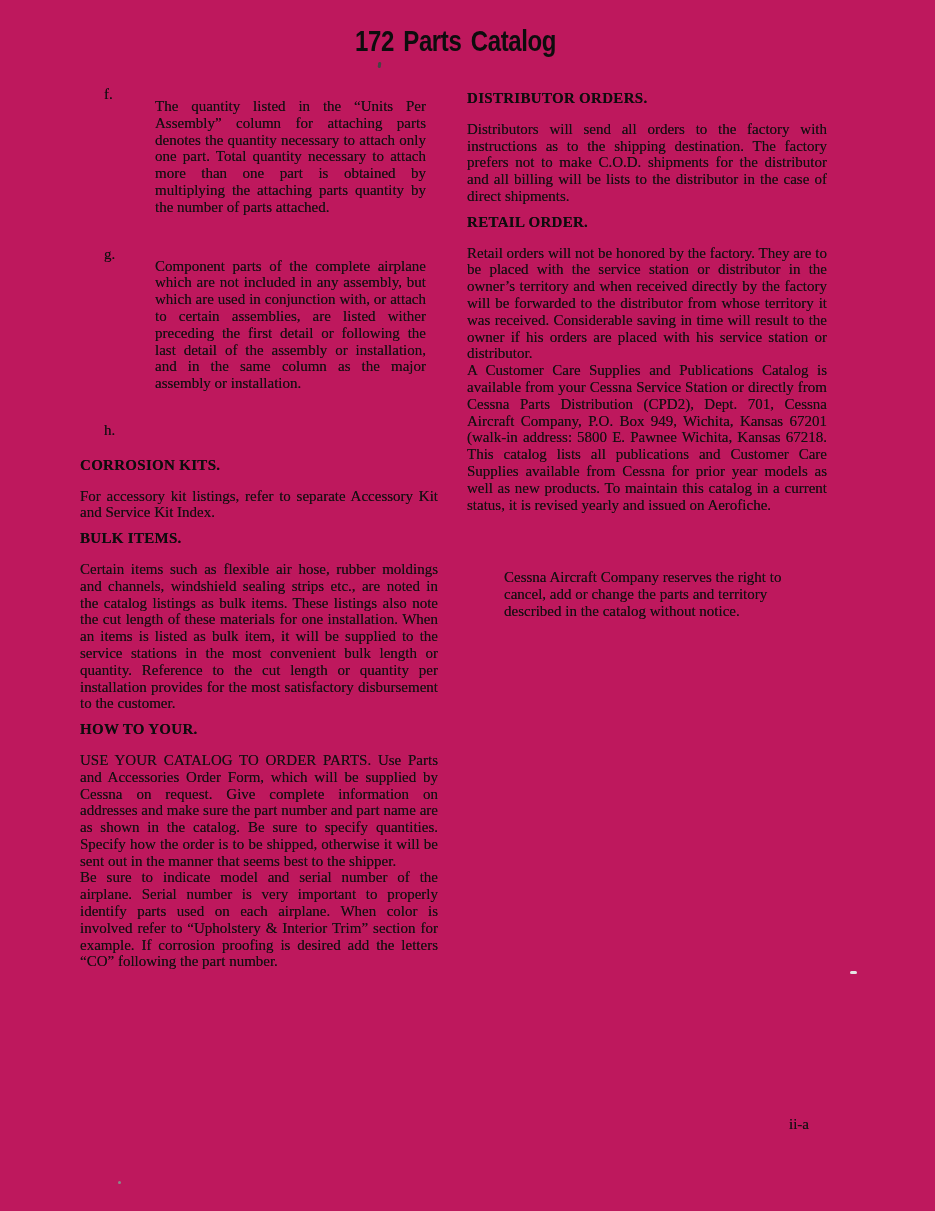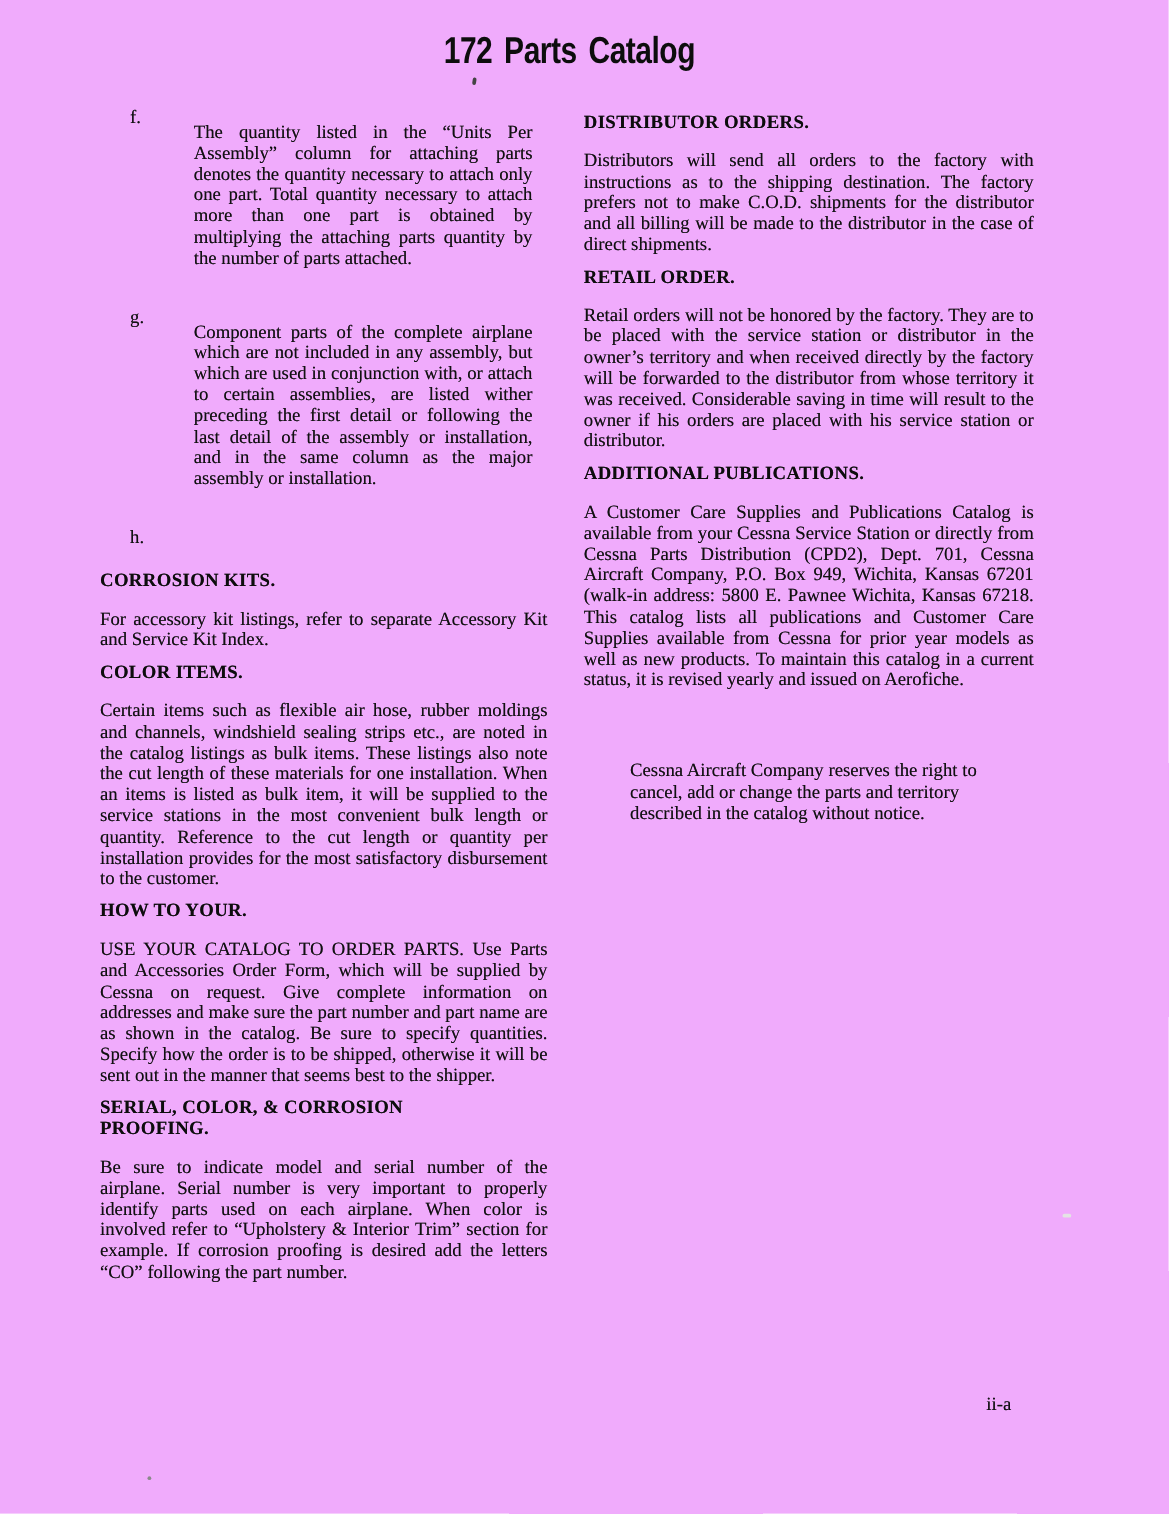--- a/index.html
+++ b/index.html
@@ -1,19 +1,19 @@
 <!DOCTYPE html>
 <html><head>
 <meta charset="utf-8">
 <style>
   html, body { margin:0; padding:0; background:#ffffff; }
   .page {
     position:relative;
     width:935px; height:1211px;
-    background:#f0abfc;
+    background:#be185d;
     font-family:"Liberation Serif", "DejaVu Serif", serif;
     color:#111111;
     overflow:hidden;
   }
   
   .title {
     position:absolute;
     top:24px; left:0;
     width:935px;
     margin:-0px 0 0 -12px;
@@ -92,41 +92,38 @@
       <p class="li-text">Component parts of the complete airplane which are not included in any assembly, but which are used in conjunction with, or attach to certain assemblies, are listed wither preceding the first detail or following the last detail of the assembly or installation, and in the same column as the major assembly or installation.</p>
     </div>
 
     <div class="li">
       <span class="li-label">h.</span>
     </div>
 
     <h2>CORROSION KITS.</h2>
     <p class="body-par">For accessory kit listings, refer to separate Accessory Kit and Service Kit Index.</p>
 
-    <h2>COLOR ITEMS.</h2>
+    <h2>BULK ITEMS.</h2>
     <p class="body-par">Certain items such as flexible air hose, rubber moldings and channels, windshield sealing strips etc., are noted in the catalog listings as bulk items. These listings also note the cut length of these materials for one installation. When an items is listed as bulk item, it will be supplied to the service stations in the most convenient bulk length or quantity. Reference to the cut length or quantity per installation provides for the most satisfactory disbursement to the customer.</p>
 
     <h2>HOW TO YOUR.</h2>
     <p class="body-par">USE YOUR CATALOG TO ORDER PARTS. Use Parts and Accessories Order Form, which will be supplied by Cessna on request. Give complete information on addresses and make sure the part number and part name are as shown in the catalog. Be sure to specify quantities. Specify how the order is to be shipped, otherwise it will be sent out in the manner that seems best to the shipper.</p>
 
-    <h2>SERIAL, COLOR, &amp; CORROSION
-PROOFING.</h2>
     <p class="body-par">Be sure to indicate model and serial number of the airplane. Serial number is very important to properly identify parts used on each airplane. When color is involved refer to “Upholstery &amp; Interior Trim” section for example. If corrosion proofing is desired add the letters “CO” following the part number.</p>
 
   </div>
 
   <div class="col col-right">
 
     <h2>DISTRIBUTOR ORDERS.</h2>
-    <p class="body-par">Distributors will send all orders to the factory with instructions as to the shipping destination. The factory prefers not to make C.O.D. shipments for the distributor and all billing will be made to the distributor in the case of direct shipments.</p>
+    <p class="body-par">Distributors will send all orders to the factory with instructions as to the shipping destination. The factory prefers not to make C.O.D. shipments for the distributor and all billing will be lists to the distributor in the case of direct shipments.</p>
 
     <h2>RETAIL ORDER.</h2>
     <p class="body-par">Retail orders will not be honored by the factory. They are to be placed with the service station or distributor in the owner’s territory and when received directly by the factory will be forwarded to the distributor from whose territory it was received. Considerable saving in time will result to the owner if his orders are placed with his service station or distributor.</p>
 
-    <h2>ADDITIONAL PUBLICATIONS.</h2>
     <p class="body-par">A Customer Care Supplies and Publications Catalog is available from your Cessna Service Station or directly from Cessna Parts Distribution (CPD2), Dept. 701, Cessna Aircraft Company, P.O. Box 949, Wichita, Kansas 67201 (walk-in address: 5800 E. Pawnee Wichita, Kansas 67218. This catalog lists all publications and Customer Care Supplies available from Cessna for prior year models as well as new products. To maintain this catalog in a current status, it is revised yearly and issued on Aerofiche.</p>
 
     <p class="notice">Cessna Aircraft Company reserves the right to cancel, add or change the parts and territory described in the catalog without notice.</p>
 
   </div>
 
   <div class="page-number">ii-a</div>
 
   <span class="speck speck-bottom"></span>
   <span class="speck speck-faint"></span>

